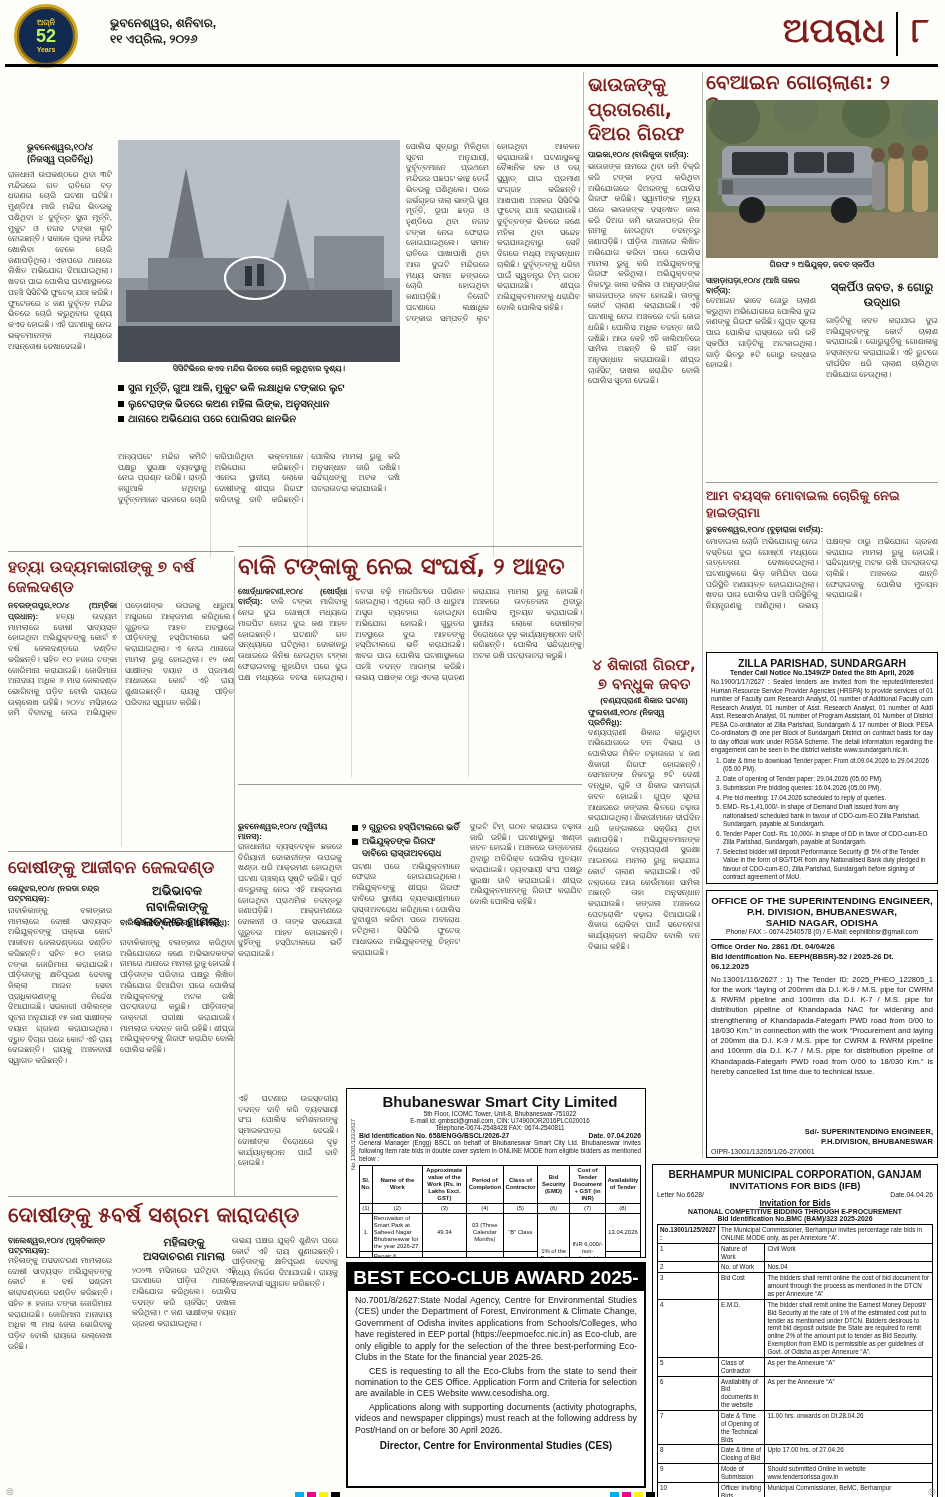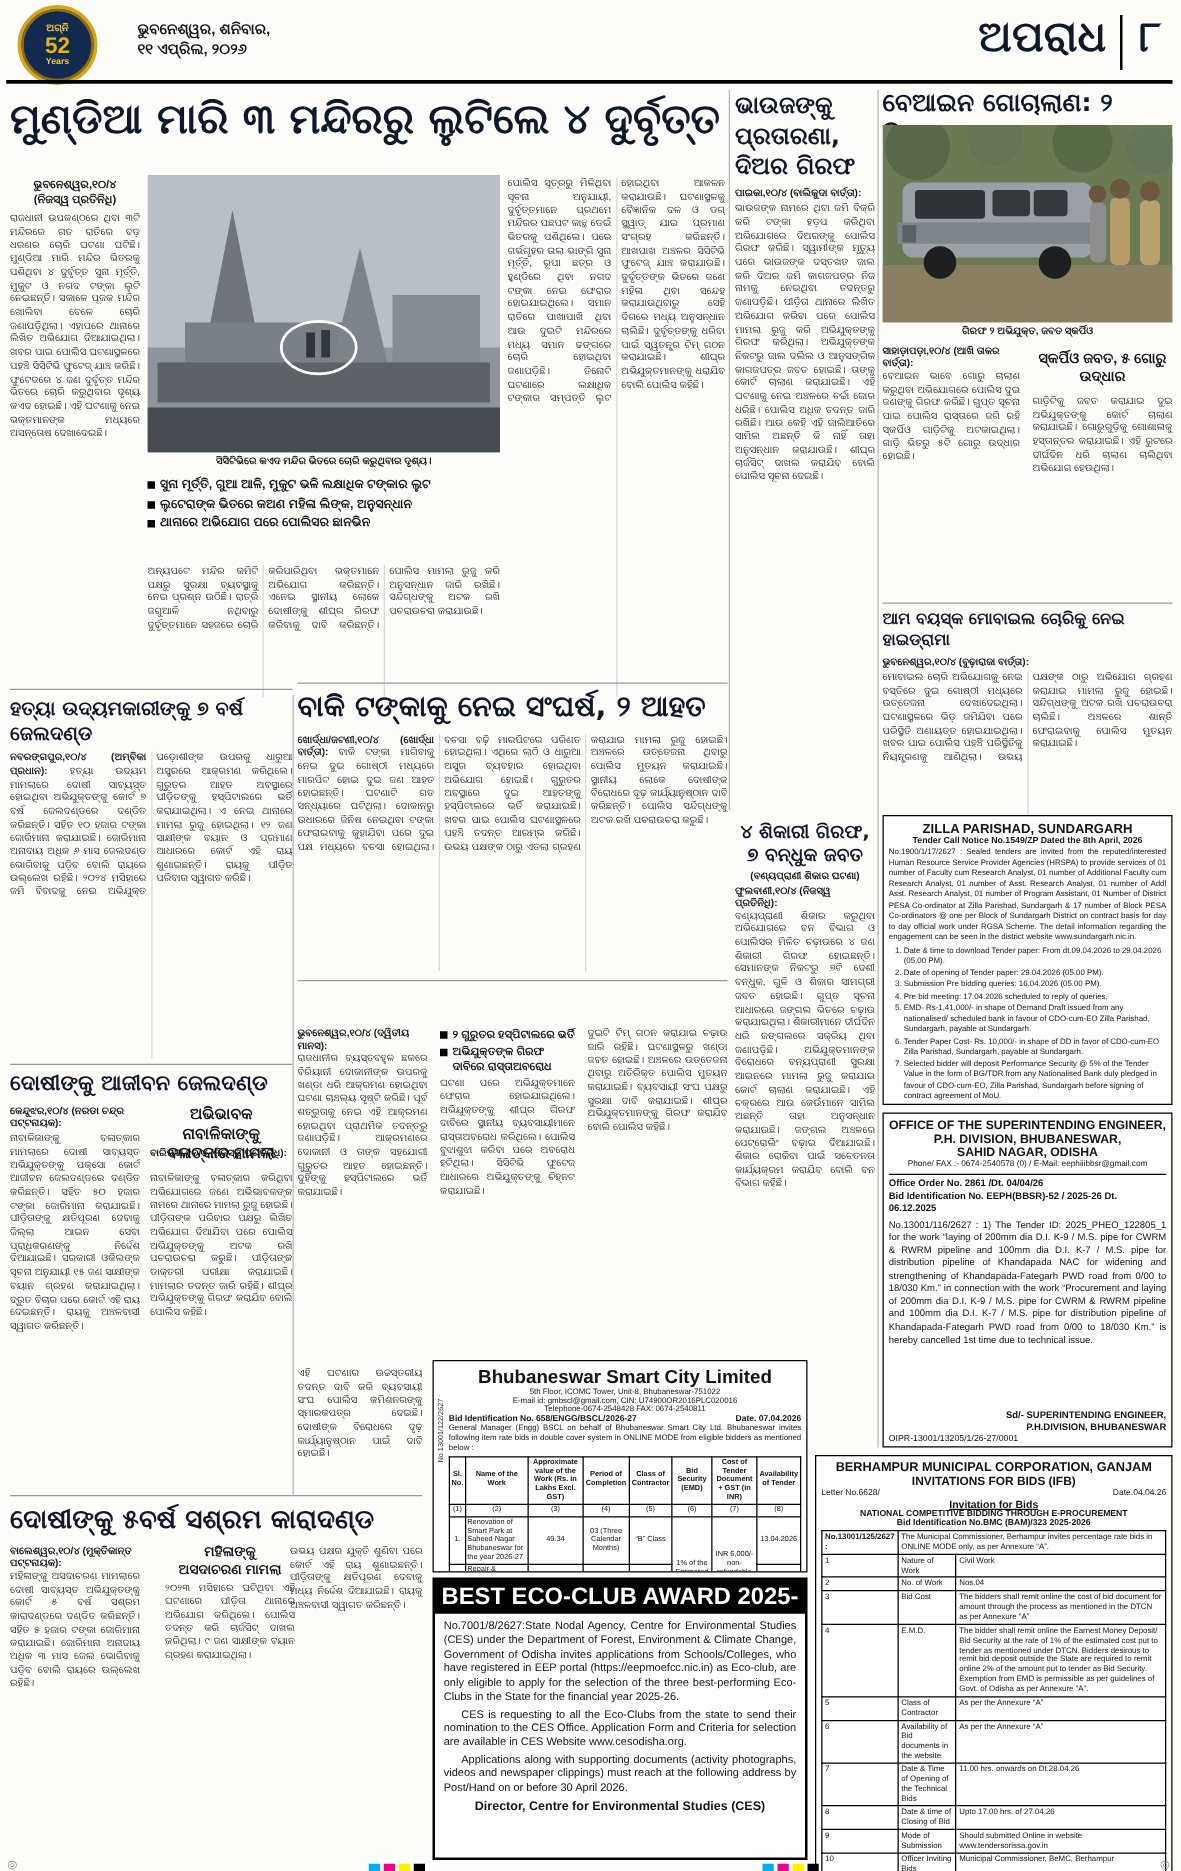--- a/index.html
+++ b/index.html
@@ -2,41 +2,41 @@
 <html><head>
 <meta charset="utf-8">
 <style>
   html,body{margin:0;padding:0;background:#fff;}
   .page{position:relative;width:945px;height:1497px;background:#fdfdfa;overflow:hidden;
         font-family:"Liberation Sans", sans-serif;color:#141414;}
   .abs{position:absolute;box-sizing:border-box;}
   .b{font-weight:bold}.c{text-align:center}.r{text-align:right}.j{text-align:justify}
   .ob{font-size:8px;line-height:1.34;text-align:justify;overflow:hidden;color:#1c1c1c;}
   .dl{font-weight:bold;font-size:8px;}
-  .hl{font-weight:800;color:#0f172a;font-family:"DejaVu Sans", sans-serif;}
+  .hl{font-weight:800;color:#7f1d1d;font-family:"DejaVu Sans", sans-serif;}
   .cols2{column-count:2;column-gap:8px;column-rule:1px solid #d8d8d8;}
   .cols3{column-count:3;column-gap:8px;column-rule:1px solid #d8d8d8;}
   .hline{background:#000;height:1px;}
   .vline{background:#b5b5b5;width:1px;}
   .cap{font-size:8px;font-weight:bold;text-align:center;overflow:hidden;}
   .sq{display:inline-block;width:6px;height:6px;background:#000;margin:3px 4px 0 0;flex:0 0 6px;}
   .brow{display:flex;align-items:flex-start;font-size:10px;font-weight:bold;line-height:1.25;margin-bottom:3px;}
   .box{border:1.5px solid #000;background:#fff;padding:4px;overflow:hidden;}
   .f6{font-size:6.3px;line-height:1.35}.f65{font-size:6.6px;line-height:1.35}
   .f7{font-size:7px;line-height:1.35}.f75{font-size:7.6px;line-height:1.35}
   .btab{width:100%;border-collapse:collapse;font-size:6.3px;line-height:1.25;}
   .btab td{border:1px solid #000;padding:1px 2px;vertical-align:top;}
   .stab{width:100%;border-collapse:collapse;font-size:5.9px;line-height:1.2;text-align:center;}
   .stab th,.stab td{border:1px solid #000;padding:1px;vertical-align:middle;font-weight:normal;}
   .stab th{font-weight:bold;}
   .vert{writing-mode:vertical-rl;transform:rotate(180deg);font-size:5.8px;color:#333;}
   .logo-ring{width:58px;height:58px;border-radius:50%;border:3px solid #d4a520;background:#132a50;
              display:flex;flex-direction:column;align-items:center;justify-content:center;box-shadow:0 0 0 2px #8c6d12 inset;}
   .logo-top{font-size:8px;color:#f3c93f;font-weight:bold;line-height:1;}
-  .logo-years{font-size:18px;color:#eab308;font-weight:800;line-height:1.05;}
+  .logo-years{font-size:18px;color:#bef264;font-weight:800;line-height:1.05;}
   .logo-ylabel{font-size:7px;color:#f3c93f;font-weight:bold;line-height:1;}
   .regsq{display:inline-block;width:9px;height:9px;margin-right:3px;}
   .ecohdr{background:#000;color:#fff;font-weight:800;text-align:center;font-size:19px;line-height:27px;height:27px;}
   ol.zlist{margin:2px 0 2px 12px;padding:0;}
   ol.zlist li{margin:0 0 1px 0;}
 </style>
 </head>
 <body>
 
 <div class="page">
@@ -50,21 +50,20 @@
   </div>
   <div class="abs b" style="left:110px;top:16px;width:150px;font-size:12px;line-height:1.3;">
     <div>ଭୁବନେଶ୍ୱର, ଶନିବାର,</div>
     <div>୧୧ ଏପ୍ରିଲ, ୨୦୨୬</div>
   </div>
   <div class="abs hl r" style="left:660px;top:10px;width:225px;font-size:34px;">ଅପରାଧ</div>
   <div class="abs" style="left:896px;top:12px;width:2px;height:44px;background:#000;"></div>
   <div class="abs hl c" style="left:900px;top:10px;width:40px;font-size:34px;">୮</div>
   <div class="abs" style="left:5px;top:64px;width:933px;height:3px;background:#000;"></div>
 
-  <div class="abs hl" style="left:8px;top:74px;width:574px;font-size:33px;line-height:1.3;">ମୁଣ୍ଡିଆ ମାରି ୩ ମନ୍ଦିରରୁ ଲୁଟିଲେ ୪ ଦୁର୍ବୃତ୍ତ</div>
 
   <div class="abs c b" style="left:8px;top:142px;width:104px;font-size:9px;line-height:1.3;">
     <div>ଭୁବନେଶ୍ୱର,୧୦/୪</div>
     <div>(ନିଜସ୍ୱ ପ୍ରତିନିଧି)</div>
   </div>
   <div class="abs ob" style="left:8px;top:170px;width:104px;height:390px;">ରାଜଧାନୀ ଉପକଣ୍ଠରେ ଥିବା ୩ଟି ମନ୍ଦିରରେ ଗତ ରାତିରେ ବଡ଼ ଧରଣର ଚୋରି ଘଟଣା ଘଟିଛି। ମୁଣ୍ଡିଆ ମାରି ମନ୍ଦିର ଭିତରକୁ ପଶିଥିବା ୪ ଦୁର୍ବୃତ୍ତ ସୁନା ମୂର୍ତ୍ତି, ମୁକୁଟ ଓ ନଗଦ ଟଙ୍କା ଲୁଟି ନେଇଛନ୍ତି। ସକାଳେ ପୂଜକ ମନ୍ଦିର ଖୋଲିବା ବେଳେ ଚୋରି ଜଣାପଡ଼ିଥିଲା। ଏହାପରେ ଥାନାରେ ଲିଖିତ ଅଭିଯୋଗ ଦିଆଯାଇଥିଲା। ଖବର ପାଇ ପୋଲିସ ଘଟଣାସ୍ଥଳରେ ପହଞ୍ଚି ସିସିଟିଭି ଫୁଟେଜ୍ ଯାଞ୍ଚ କରିଛି। ଫୁଟେଜରେ ୪ ଜଣ ଦୁର୍ବୃତ୍ତ ମନ୍ଦିର ଭିତରେ ଚୋରି କରୁଥିବାର ଦୃଶ୍ୟ କଏଦ ହୋଇଛି। ଏହି ଘଟଣାକୁ ନେଇ ଭକ୍ତମାନଙ୍କ ମଧ୍ୟରେ ଅସନ୍ତୋଷ ଦେଖାଦେଇଛି।</div>
 
   <div class="abs" style="left:118px;top:140px;width:282px;height:222px;">
     <svg width="282" height="222" viewBox="0 0 282 222">
       <rect width="282" height="222" fill="#b9bfc6"></rect>

